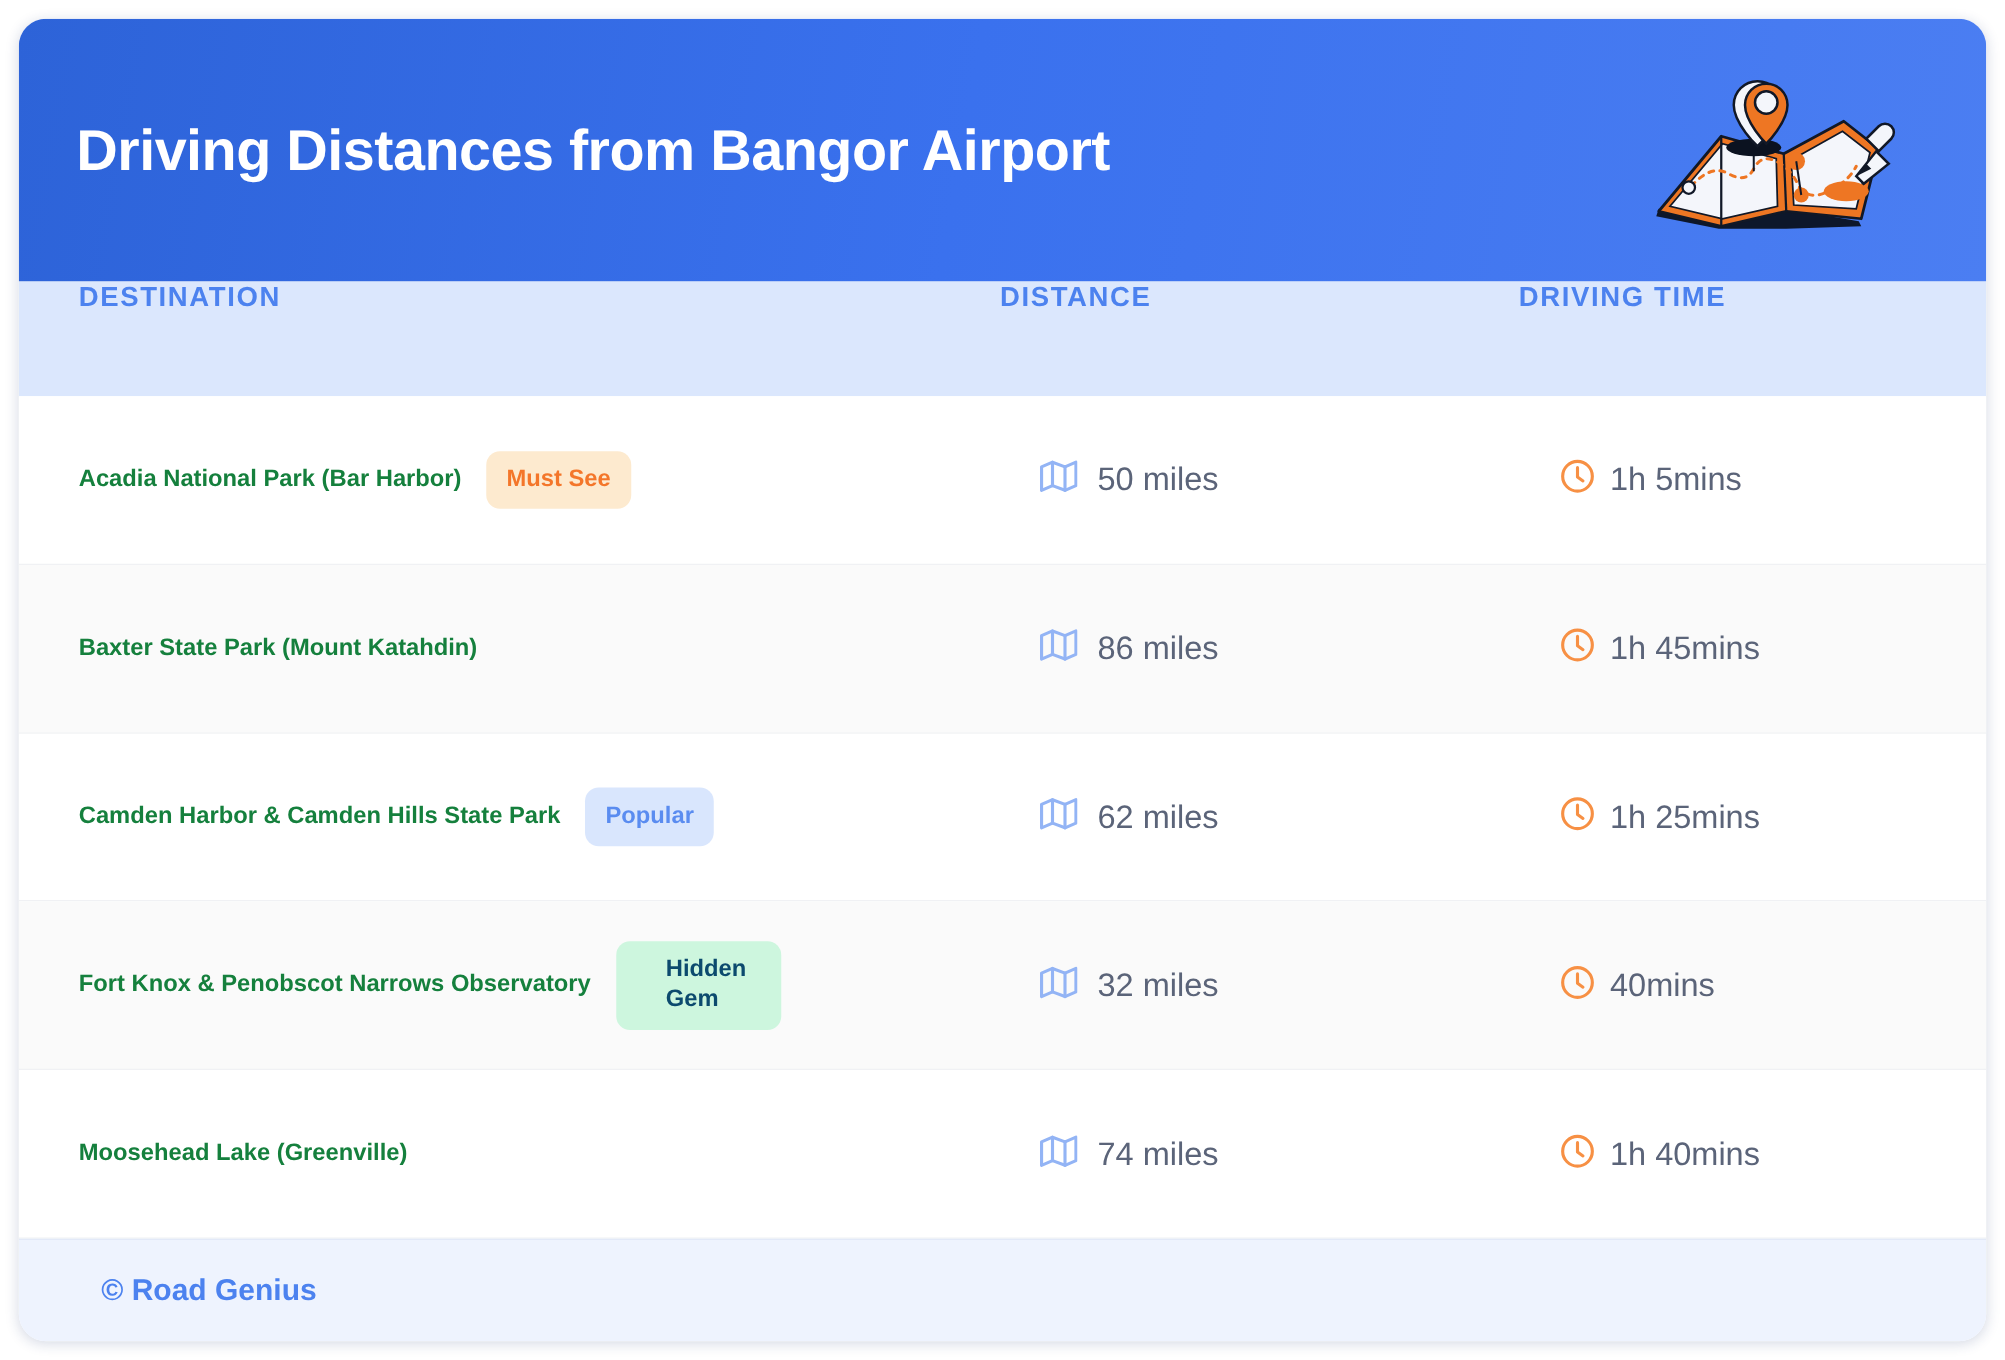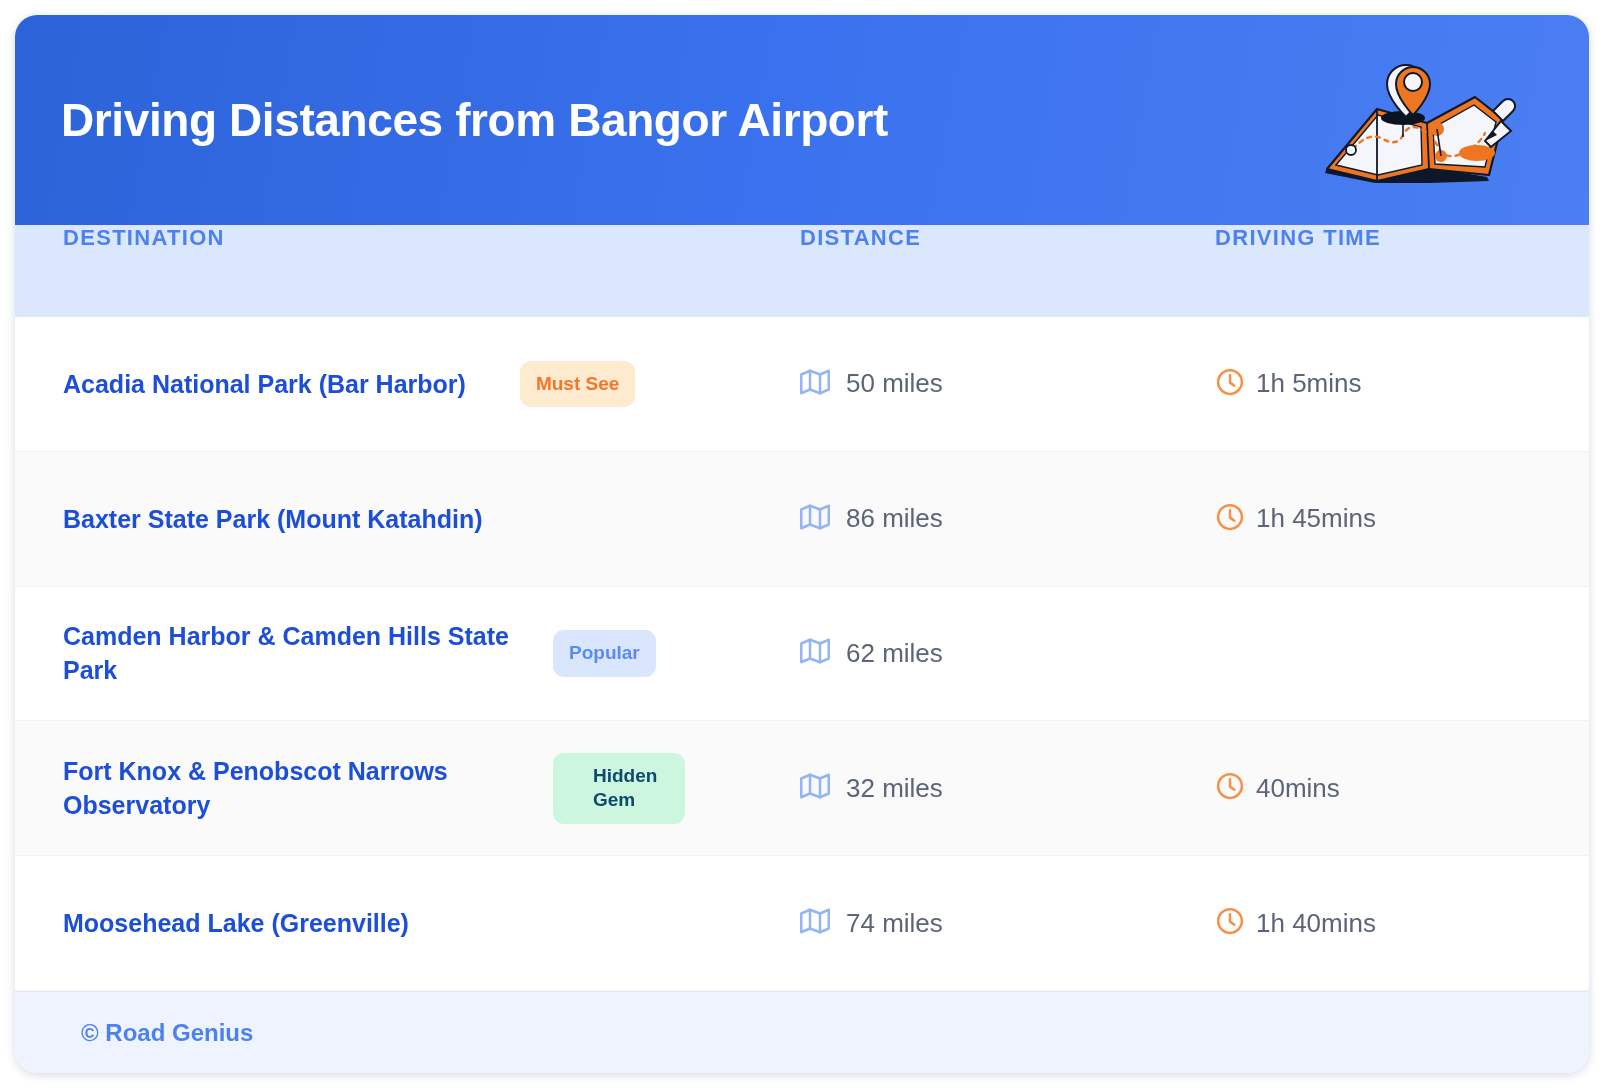--- a/index.html
+++ b/index.html
@@ -94,49 +94,49 @@
   .dest-cell {
     display: flex;
     align-items: center;
     gap: 20px;
     padding-left: 48px;
     padding-right: 12px;
     box-sizing: border-box;
     flex: 0 0 785px;
   }
   .dest-name {
-    color: #1d4ed8;
-    font-size: 25px;
+    color: #15803d;
+    font-size: 19px;
     font-weight: 700;
     line-height: 1.37;
     max-width: 470px;
   }
 
   .badge {
     display: inline-block;
     font-size: 19px;
     font-weight: 700;
     border-radius: 11px;
     padding: 11px 16px;
     line-height: 1.3;
     text-align: left;
     white-space: normal;
     box-sizing: border-box;
   }
-  .badge-must  { background: #fdeacf; color: #f4762a; white-space: nowrap; margin-left: 34px; }
+  .badge-must  { background: #fdeacf; color: #f4762a; white-space: nowrap; }
   .badge-pop   { background: #d9e6fd; color: #5a8cf0; white-space: nowrap; }
   .badge-gem   { background: #cdf6de; color: #0c4a6e; max-width: 132px; padding-left: 40px; }
 
   .dist-cell, .time-cell {
     display: flex;
     align-items: center;
     gap: 16px;
     box-sizing: border-box;
   }
-  .dist-cell { flex: 0 0 415px; }
+  .dist-cell { flex: 0 0 415px; margin-left: 32px; }
   .time-cell { flex: 1 1 auto; gap: 11px; }
 
   .cell-text {
     color: #5b6479;
     font-size: 26px;
     font-weight: 500;
   }
 
   .ico { flex: 0 0 auto; display: block; }
 
@@ -276,20 +276,29 @@
       <div class="dist-cell">
         <span class="ico">
           <svg width="30" height="30" viewBox="0 0 24 24" fill="none" stroke="#93b4f5" stroke-width="2" stroke-linecap="round" stroke-linejoin="round">
             <path d="M1 6l7-3 8 3 7-3v15l-7 3-8-3-7 3z"></path>
               <path d="M8 3v15"></path>
               <path d="M16 6v15"></path>
           </svg>
         </span>
         <span class="cell-text">62 miles</span>
       </div>
+      <div class="time-cell">
+        <span class="ico">
+          <svg width="30" height="30" viewBox="0 0 24 24" fill="none" stroke="#f79044" stroke-width="2" stroke-linecap="round" stroke-linejoin="round">
+            <circle cx="12" cy="12" r="9.5"></circle>
+              <path d="M12 6.5v6l3.5 2.5"></path>
+          </svg>
+        </span>
+        <span class="cell-text">1h 25mins</span>
+      </div>
     </div>
 
     <div class="row alt">
       <div class="dest-cell">
         <span class="dest-name">Fort Knox &amp; Penobscot Narrows Observatory</span>
         <span class="badge badge-gem">Hidden Gem</span>
       </div>
       <div class="dist-cell">
         <span class="ico">
           <svg width="30" height="30" viewBox="0 0 24 24" fill="none" stroke="#93b4f5" stroke-width="2" stroke-linecap="round" stroke-linejoin="round">

